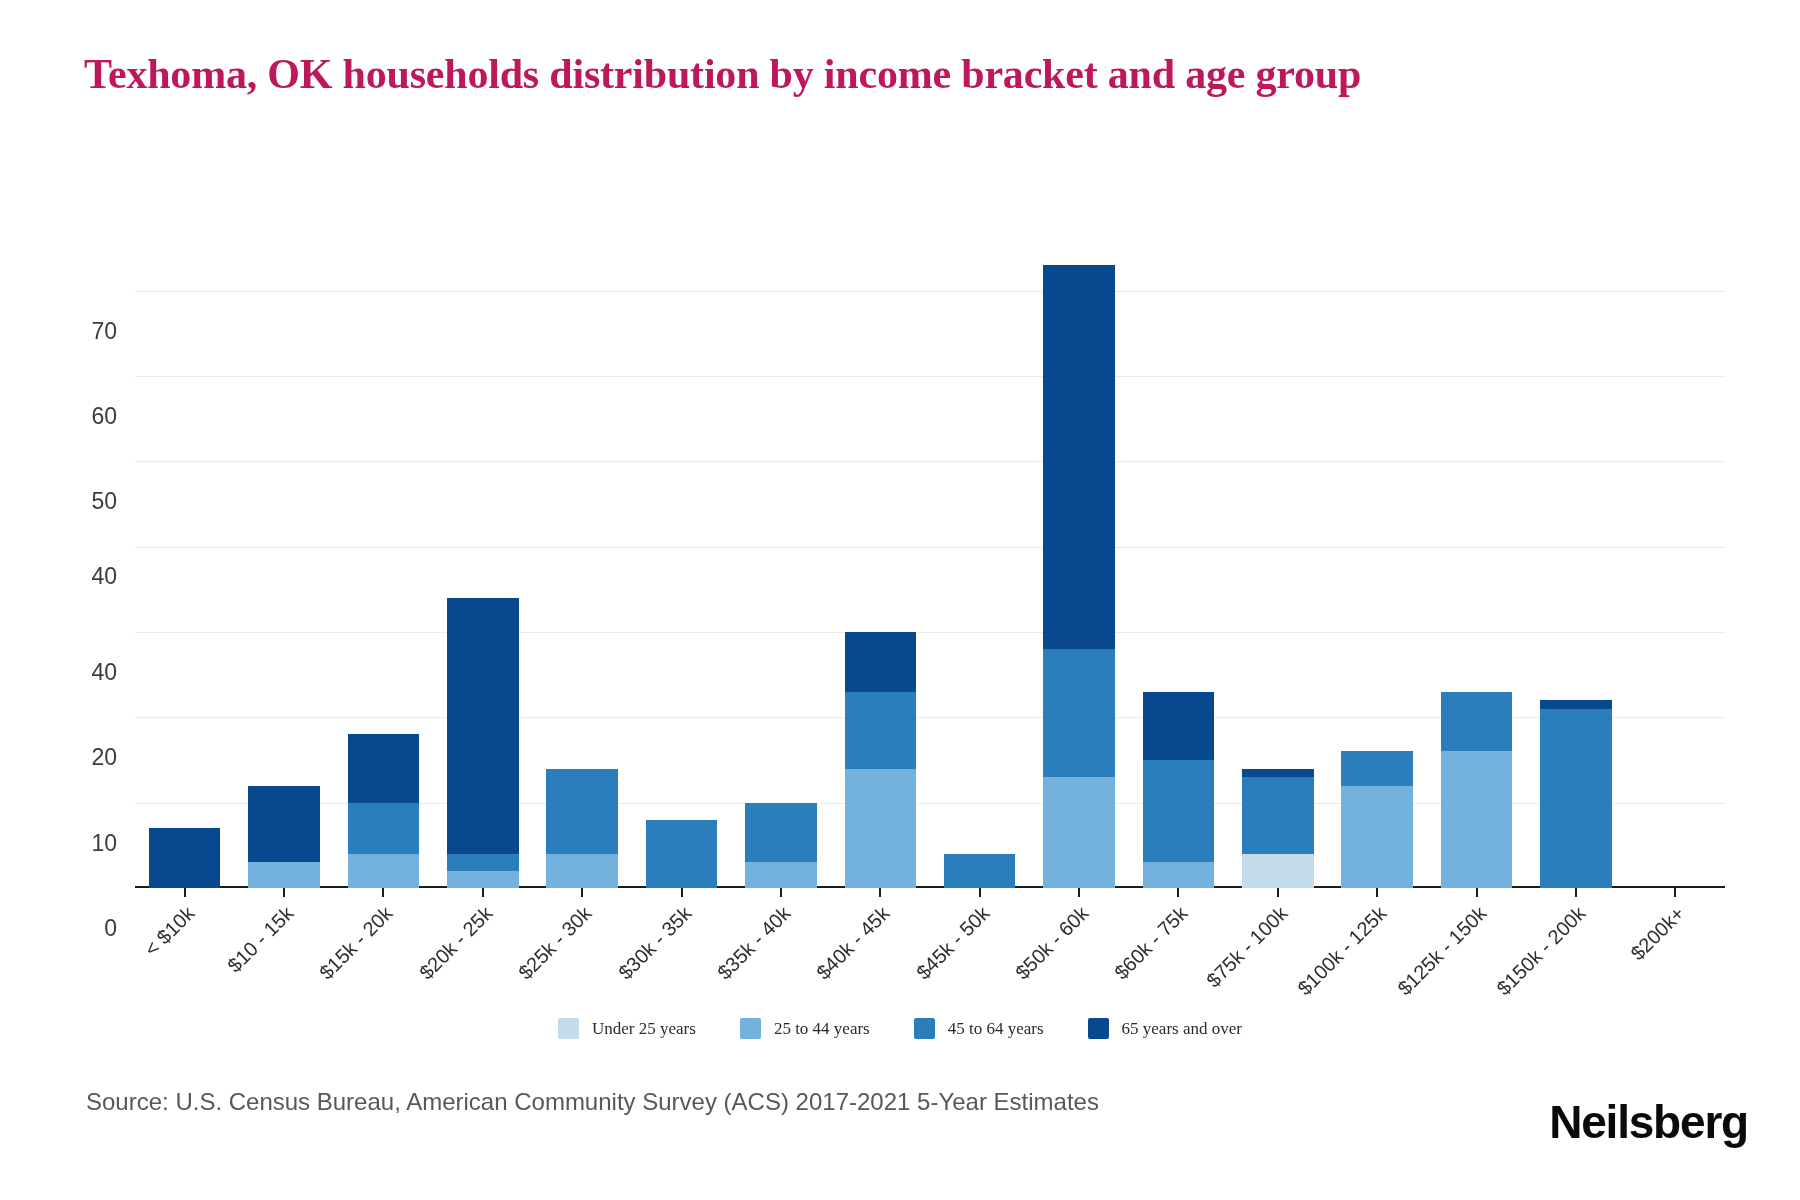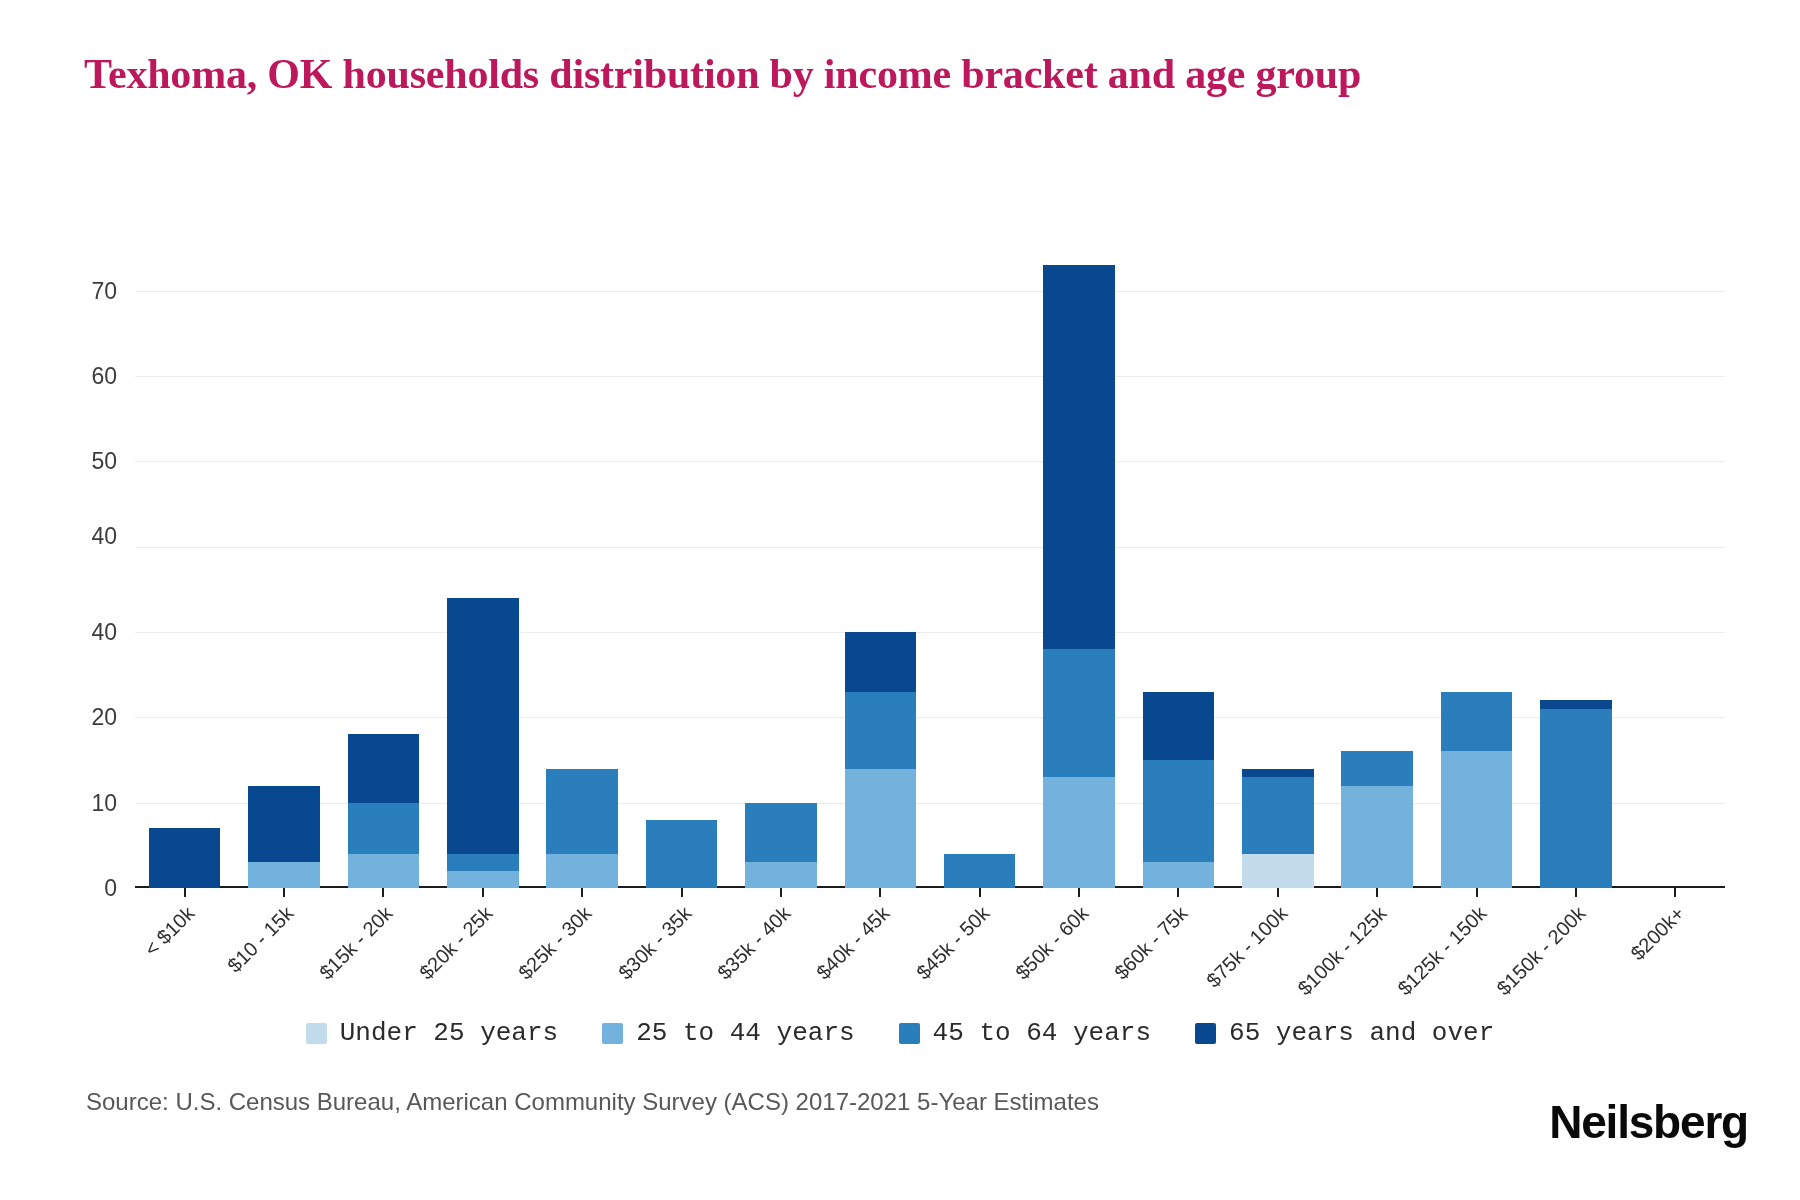--- a/index.html
+++ b/index.html
@@ -56,20 +56,21 @@
     height: 640px;
   }
   .y-tick-label {
     position: absolute;
     right: 18px;
     transform: translateY(-50%);
     font-size: 23px;
     color: #3c3c3c;
     font-family: "Liberation Sans", sans-serif;
     white-space: nowrap;
+    margin-top: 40px;
   }
   #grid-layer {
     position: absolute;
     left: 135px;
     top: 0;
     right: 75px;
     height: 640px;
   }
   .gridline {
     position: absolute;
@@ -171,23 +172,23 @@
     display: flex;
     align-items: center;
     gap: 13px;
   }
   .legend-swatch {
     width: 21px;
     height: 21px;
     border-radius: 2px;
   }
   .legend-label {
-    font-size: 26px;
+    font-size: 17px;
     color: #2b2b2b;
-    font-family: Liberation Mono, monospace;
+    font-family: Liberation Serif, serif;
   }
 
   
   #footer {
     position: absolute;
     left: 0;
     top: 1080px;
     width: 1800px;
     height: 70px;
     padding-left: 20px;

